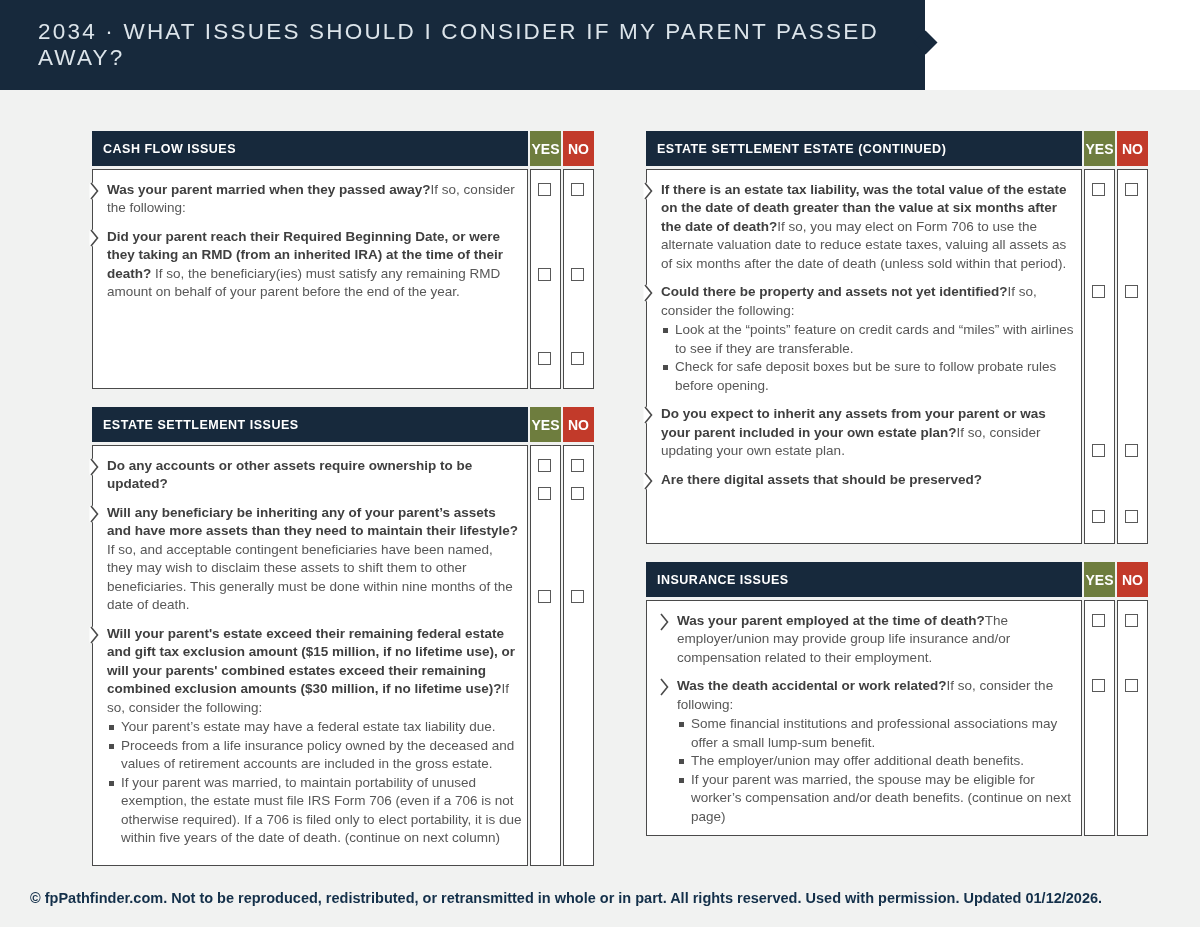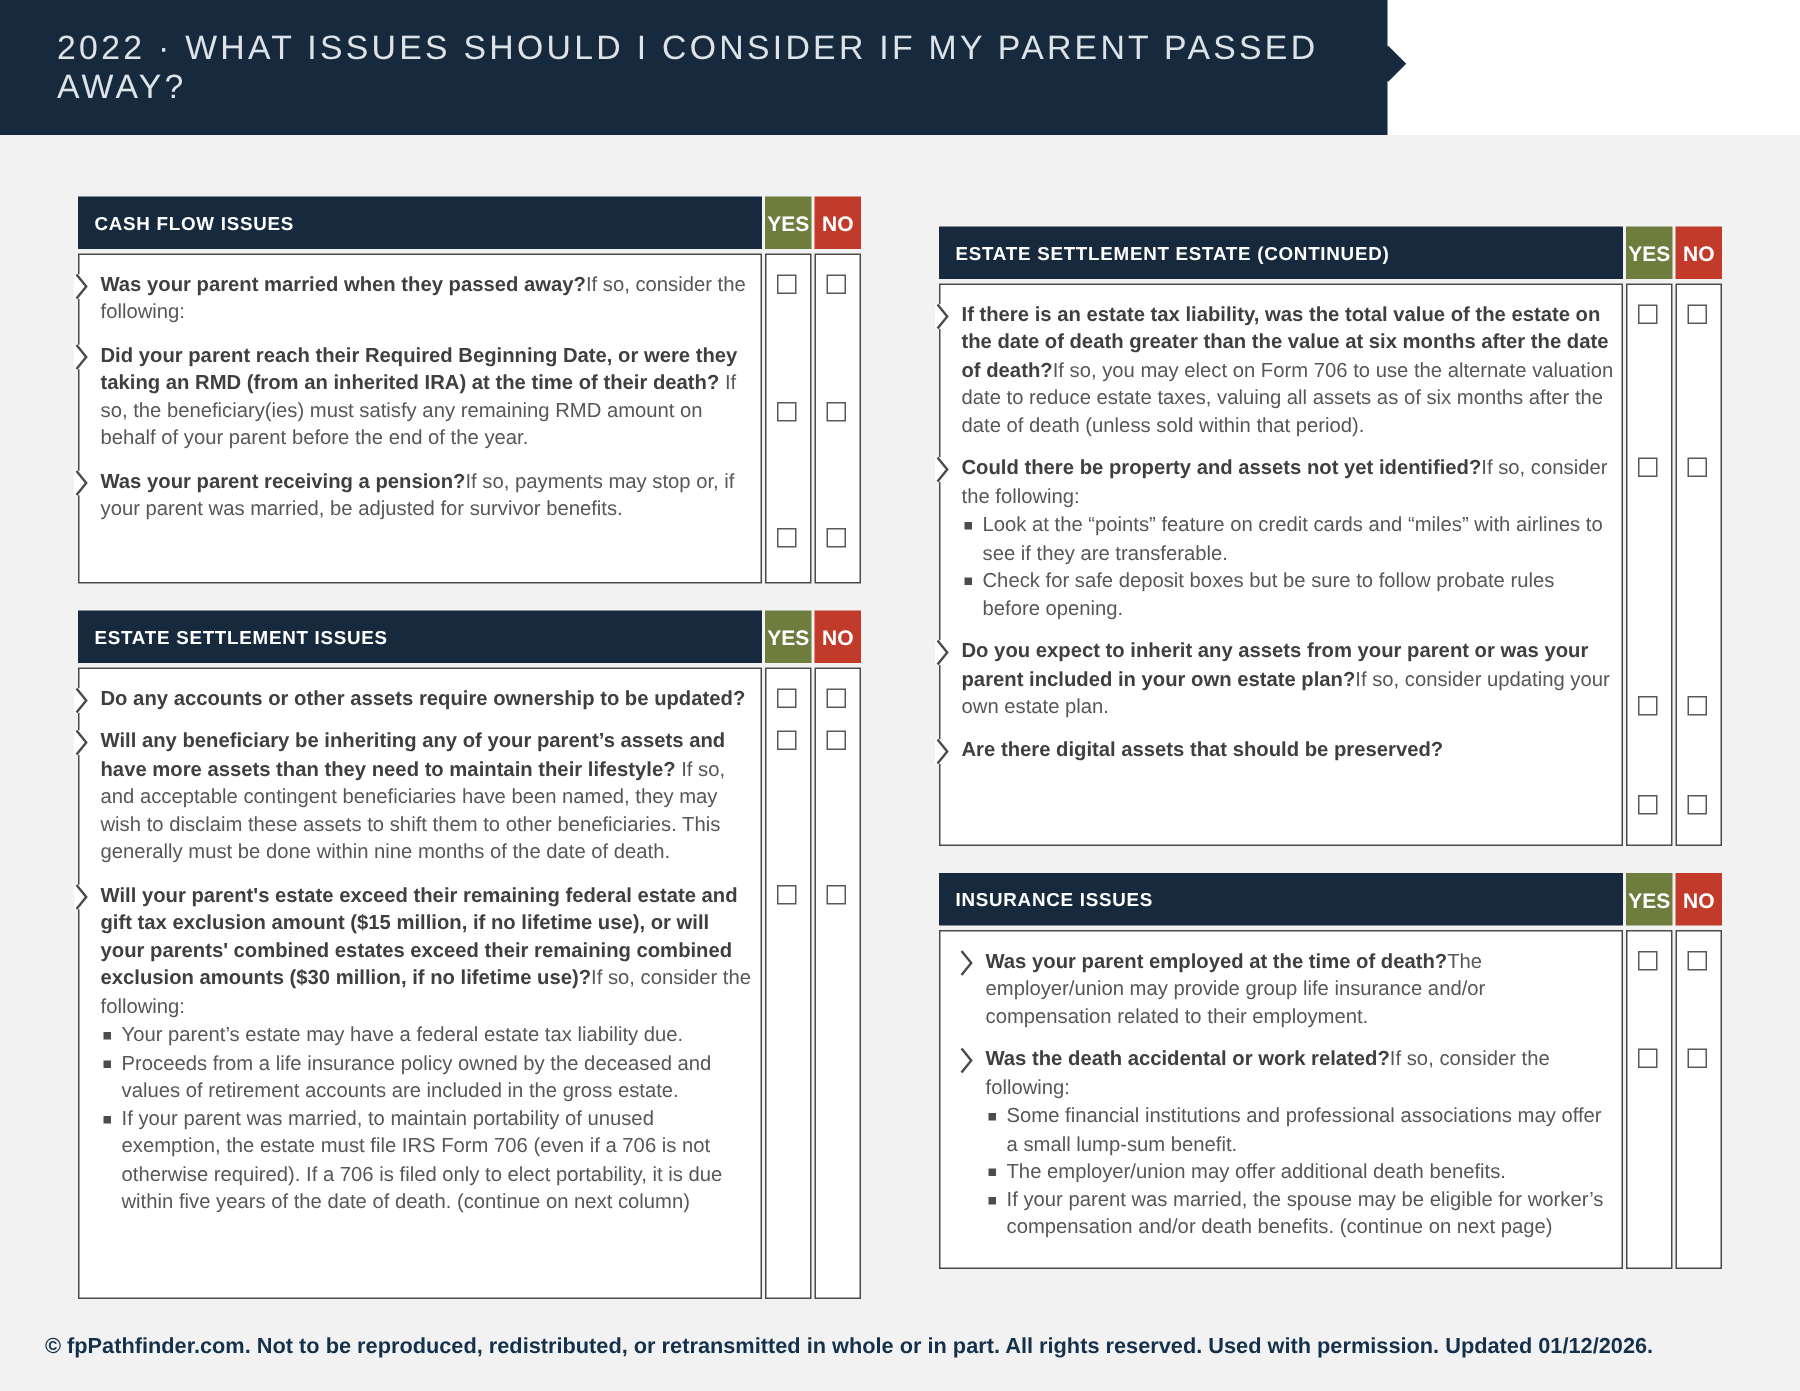--- a/index.html
+++ b/index.html
@@ -23,21 +23,22 @@
     letter-spacing:2.2px;
   }
   .banner-arrow {
     position:absolute; right:-9px; top:34px;
     width:17px; height:17px; background:#17293c;
     transform:rotate(45deg);
   }
   
   .content {
     display:flex; gap:52px; padding:41px 52px 0 52px;
-    align-items:center;
+    align-items:flex-start;
+    margin-left:40px;
   }
   .col { width:522px; display:flex; flex-direction:column; gap:18px; }
   
   .section {
     display:grid;
     grid-template-columns:1fr 31px 31px;
     column-gap:2px;
   }
   .sec-header, .hdr-yes, .hdr-no {
     height:35px; margin-bottom:3px;
@@ -87,21 +88,21 @@
   .footer {
     margin:24px 0 0 30px;
     color:#14304a; font-size:14.5px; font-weight:600;
   }
 </style>
 </head>
 <body>
 
 <div class="banner-row">
   <div class="banner">
-    <div class="banner-title">2022 · WHAT ISSUES SHOULD I CONSIDER IF MY PARENT PASSED AWAY?</div>
+    <div class="banner-title">2034 · WHAT ISSUES SHOULD I CONSIDER IF MY PARENT PASSED AWAY?</div>
     <div class="banner-arrow"></div>
   </div>
 </div>
 
 <div class="content">
   <div class="col" id="col-left">
       <div class="section">
     <div class="sec-header">
       <span class="sec-title">CASH FLOW ISSUES</span>
     </div>
@@ -118,28 +119,20 @@
 
   <div class="question">
     <svg class="q-arrow" viewBox="0 0 13 18">
       <rect x="3.5" y="0.8" width="4" height="16.4" fill="#ffffff"></rect>
       <path d="M5,1 L11.5,9 L5,17" fill="#ffffff" stroke="#4a4a4a" stroke-width="1.6" stroke-linejoin="miter"></path>
     </svg>
     <span class="q-bold">Did your parent reach their Required Beginning Date, or were they taking an RMD (from an inherited IRA) at the time of their death?</span><span class="q-rest"> If so, the beneficiary(ies) must satisfy any remaining RMD amount on behalf of your parent before the end of the year.</span>
     
   </div>
 
-  <div class="question">
-    <svg class="q-arrow" viewBox="0 0 13 18">
-      <rect x="3.5" y="0.8" width="4" height="16.4" fill="#ffffff"></rect>
-      <path d="M5,1 L11.5,9 L5,17" fill="#ffffff" stroke="#4a4a4a" stroke-width="1.6" stroke-linejoin="miter"></path>
-    </svg>
-    <span class="q-bold">Was your parent receiving a pension?</span><span class="q-rest">If so, payments may stop or, if your parent was married, be adjusted for survivor benefits.</span>
-    
-  </div>
 </div>
     <div class="strip strip-yes">
           <div class="checkbox" style="top: 13px;"></div>
           <div class="checkbox" style="top: 98px;"></div>
           <div class="checkbox" style="top: 182px;"></div>
         </div>
     <div class="strip strip-no">
           <div class="checkbox" style="top: 13px;"></div>
           <div class="checkbox" style="top: 98px;"></div>
           <div class="checkbox" style="top: 182px;"></div>

